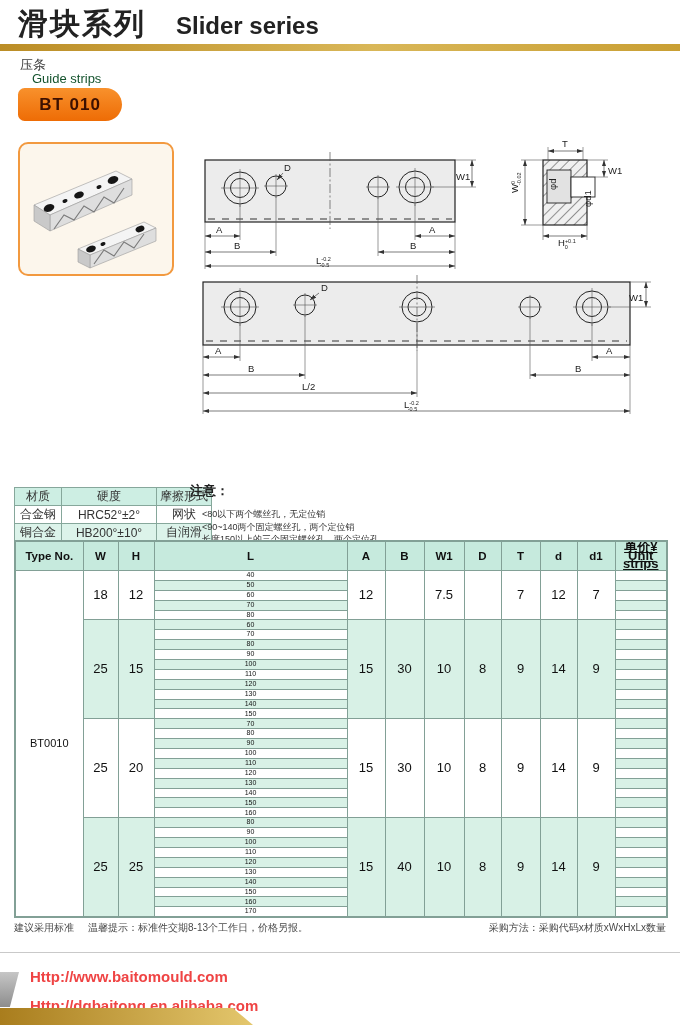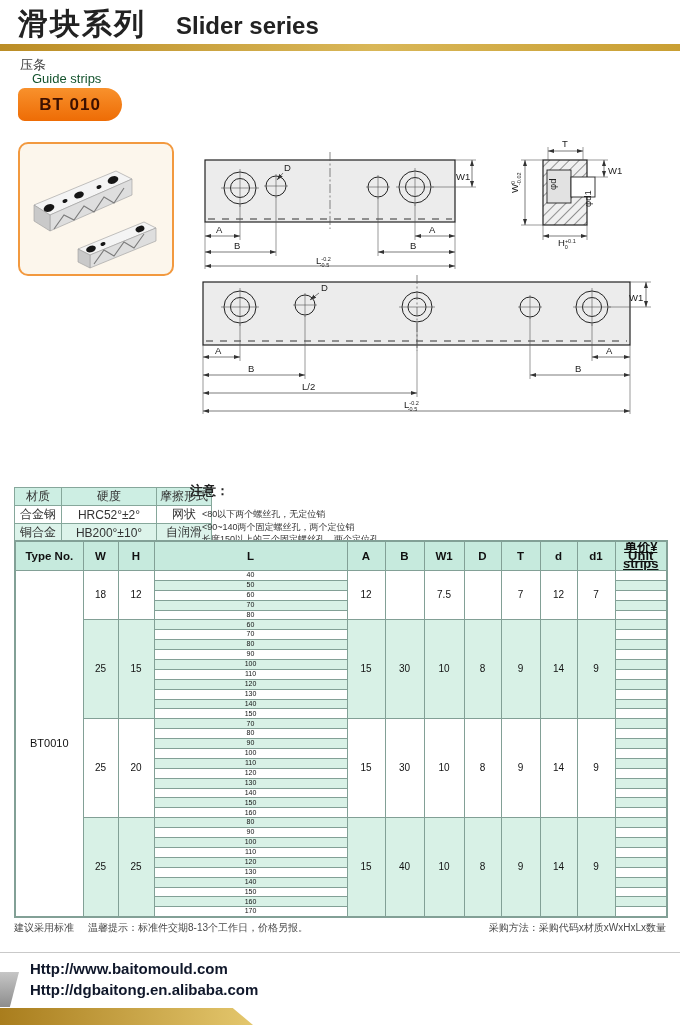--- a/index.html
+++ b/index.html
@@ -34,32 +34,32 @@
   .notes .nl{font-size:9px;color:#333;line-height:12.5px;margin-left:12px;}
   
   .spec{position:absolute;left:14px;top:540px;border-collapse:collapse;table-layout:fixed;width:652px;padding-left:17px;}
   .spec th,.spec td{border:1px solid #82a096;padding:0;text-align:center;overflow:hidden;}
   .spec{border:2px solid #82a096;}
   .spec thead th{height:28px;background:#c6eadd;font-size:11.5px;font-weight:bold;color:#111;}
   .spec thead th.price{font-size:13px;line-height:8.5px;font-weight:bold;text-decoration:underline;}
   .spec td{height:8.9px;line-height:8.6px;font-size:7px;color:#111;background:#fff;}
   .spec td.green{background:#d8f1e6;}
   .spec td.gbg{background:#d8f1e6;}
-  .spec td.gcell{font-size:10px;}
+  .spec td.gcell{font-size:13px;}
   .spec td.typecell{font-size:11px;}
   
   .tipline{position:absolute;left:14px;top:921px;width:652px;display:flex;
            justify-content:space-between;font-size:10px;color:#4a4a4a;}
   .tipline .lft span{margin-right:14px;}
   .divline{position:absolute;left:0;top:952px;width:680px;height:1px;background:#c9c9c9;}
   .grayrib{position:absolute;left:0;top:972px;width:19px;height:35px;
            background:linear-gradient(180deg,#c6c6c6,#8d8d8d);
            clip-path:polygon(0 0,100% 0,52% 100%,0 100%);}
   .urls{position:absolute;left:30px;top:958px;font-size:15px;font-weight:600;color:#1d1d1d;line-height:21px;}
-  .urls a{color:#0f172a;text-decoration:none;display:block;}
+  .urls a{color:#ef4444;text-decoration:none;display:block;margin-top:8px;}
   .goldband{position:absolute;left:0;bottom:0;width:253px;height:17px;
             background:linear-gradient(90deg,#a97d1d,#e4c76d);
             clip-path:polygon(0 0,92% 0,100% 100%,0 100%);}
 </style>
 </head>
 <body>
 
 <div class="page">
 
   <div class="titlebar">

